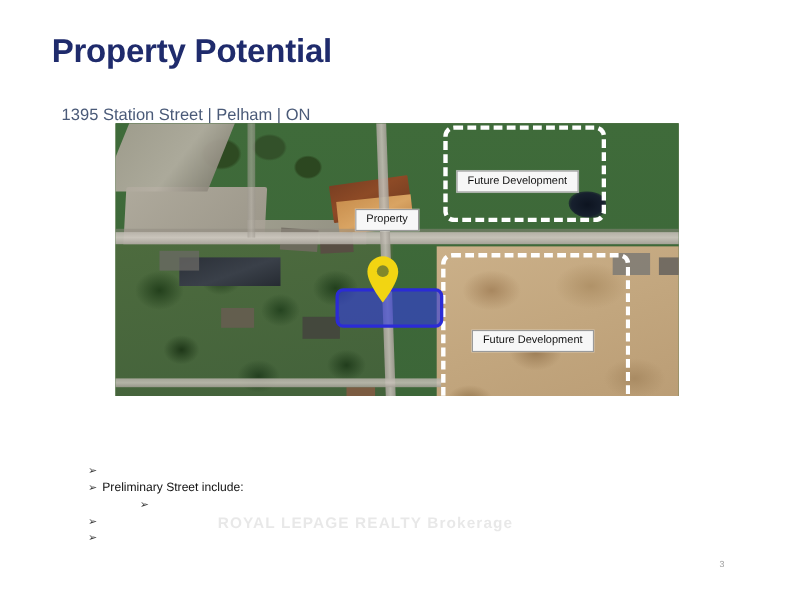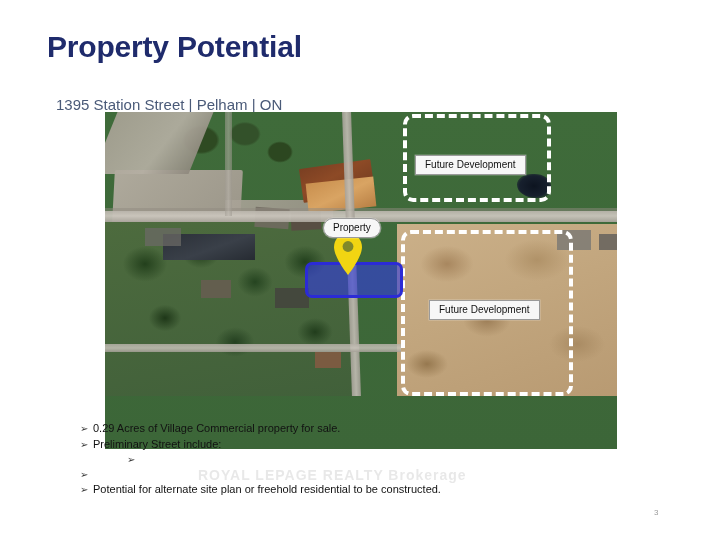--- a/index.html
+++ b/index.html
@@ -35,21 +35,21 @@
     white-space: nowrap;
     margin-top: 26px;
   }
 
   
   .map-frame {
     position: absolute;
     left: 105px;
     top: 112px;
     width: 512px;
-    height: 337px;
+    height: 248px;
     overflow: hidden;
     background: #55703c;
   }
 
   
   .map-base {
     position: absolute;
     inset: 0;
     background:
       
@@ -199,21 +199,21 @@
     background: #f7f7f7;
     border: 1px solid #9a9a9a;
     color: #111111;
     font-size: 10px;
     padding: 4px 9px;
     white-space: nowrap;
     line-height: 1;
     box-shadow: 0 0 0 0.5px rgba(255,255,255,.35);
   }
   .label-future-top { left: 310px; top: 43px; }
-  .label-property   { left: 218px; top: 106px; border-radius: 10px; }
+  .label-property   { left: 218px; top: 78px; }
   .label-future-bot { left: 324px; top: 188px; }
 
   
   .property-poly {
     position: absolute;
     left: 200px; top: 150px;
     width: 98px; height: 36px;
     background: rgba(50,60,220,0.62);
     border: 3px solid #2b2bd6;
     border-radius: 7px;
@@ -326,31 +326,29 @@
   <div class="map-label label-property">Property</div>
 
   <div class="map-label label-future-bot">Future Development</div>
 </div>
 
 <div class="watermark">ROYAL LEPAGE REALTY Brokerage</div>
 
 <div class="bullets" id="bullet-list">
     <div class="bullet-row">
       <span class="bullet-glyph">➢</span>
-      <span>0.29 Acres of Village Commercial property for sale.</span>
     </div>
     <div class="bullet-row">
       <span class="bullet-glyph">➢</span>
       <span>Preliminary Street include:</span>
     </div>
     <div class="bullet-row sub">
       <span class="bullet-glyph">➢</span>
     </div>
     <div class="bullet-row">
       <span class="bullet-glyph">➢</span>
     </div>
     <div class="bullet-row">
       <span class="bullet-glyph">➢</span>
-      <span>Potential for alternate site plan or freehold residential to be constructed.</span>
     </div>
   </div>
 
 <div class="page-number">3</div>
 
 </body></html>

